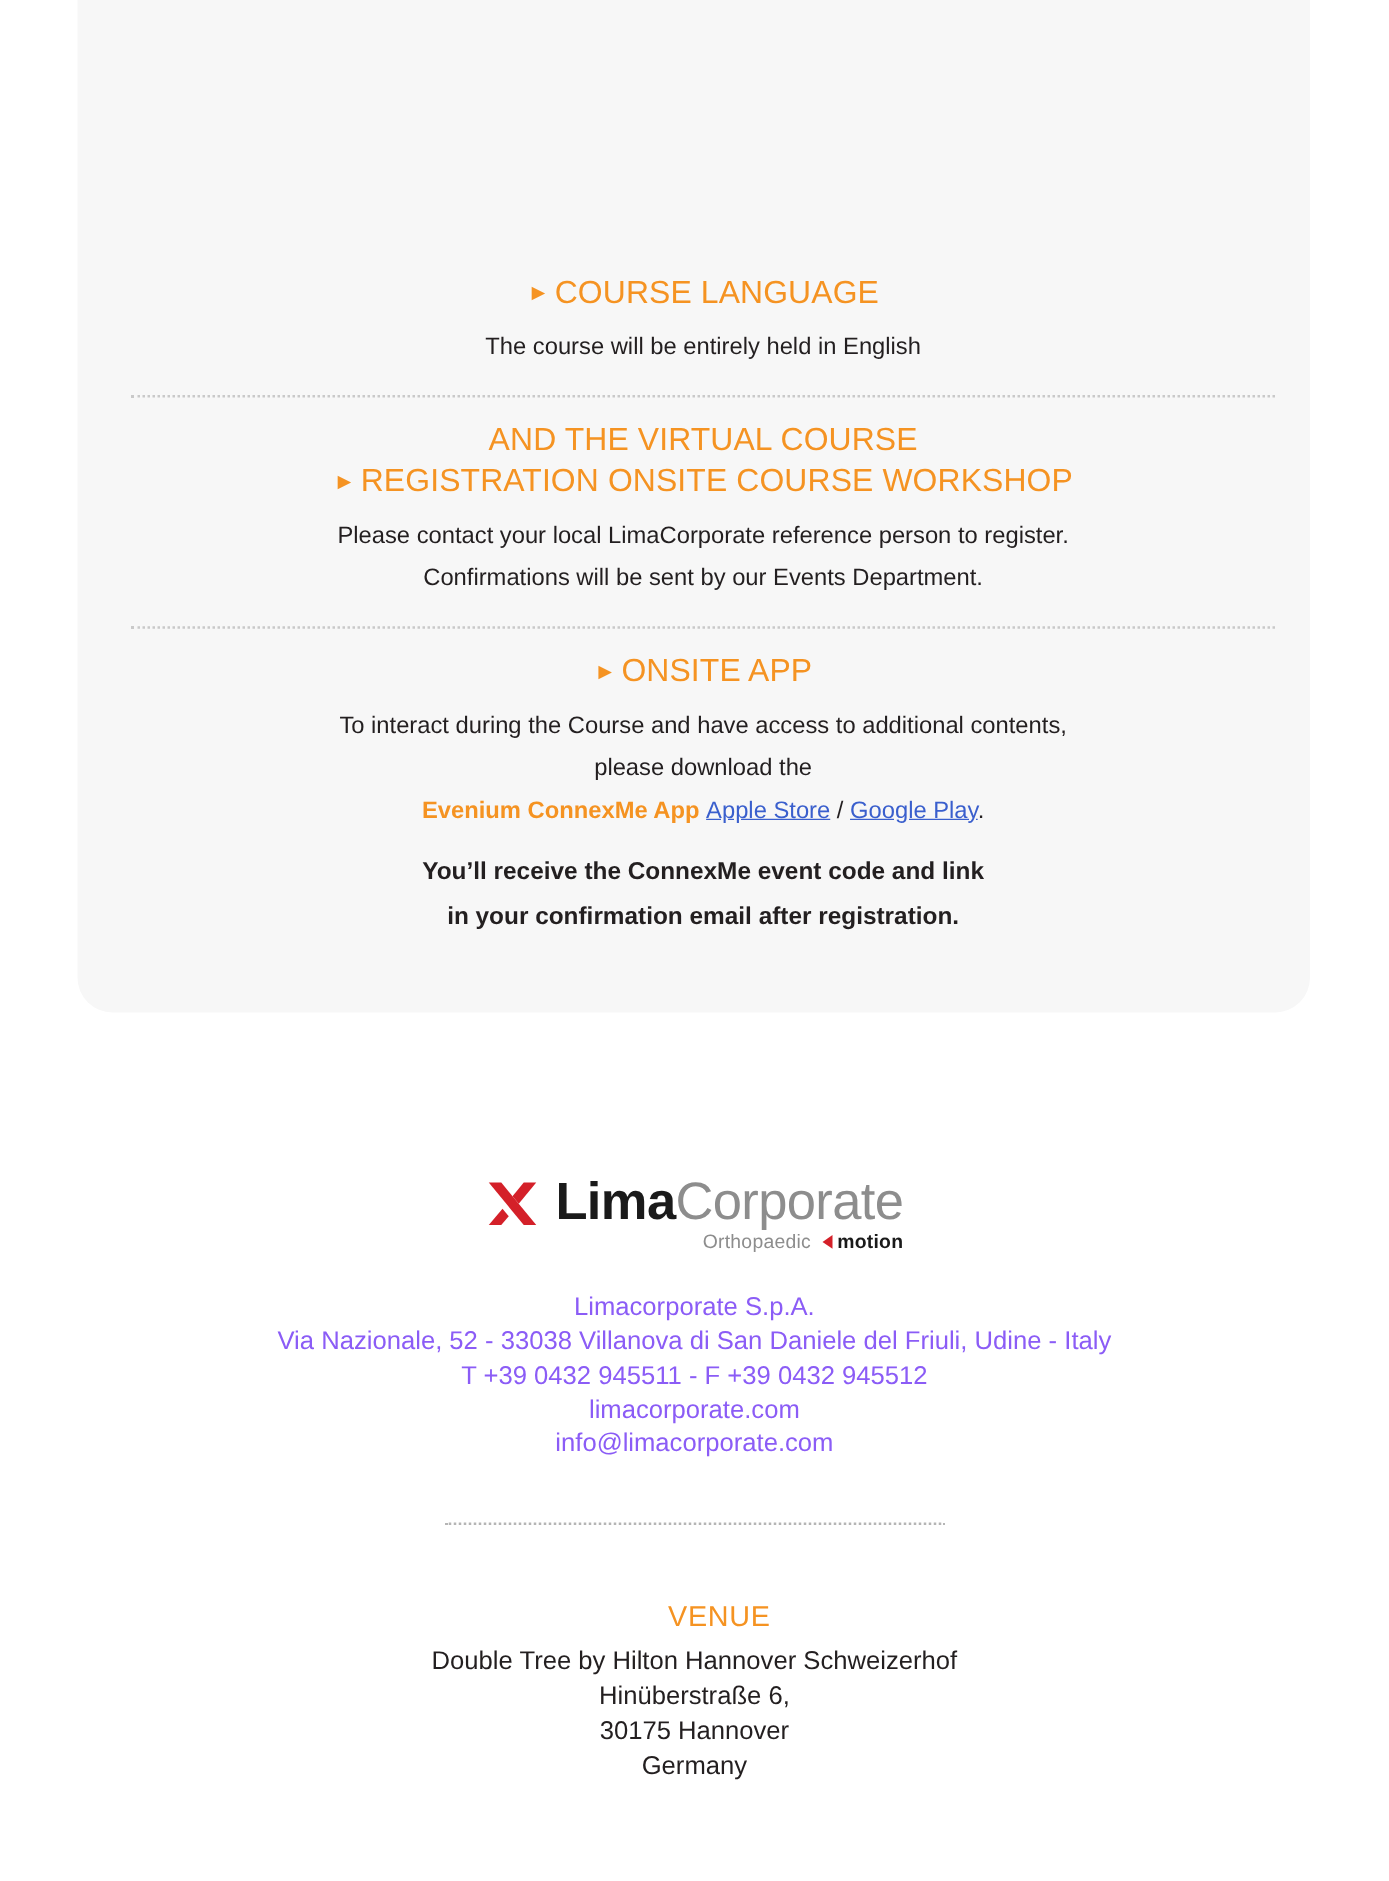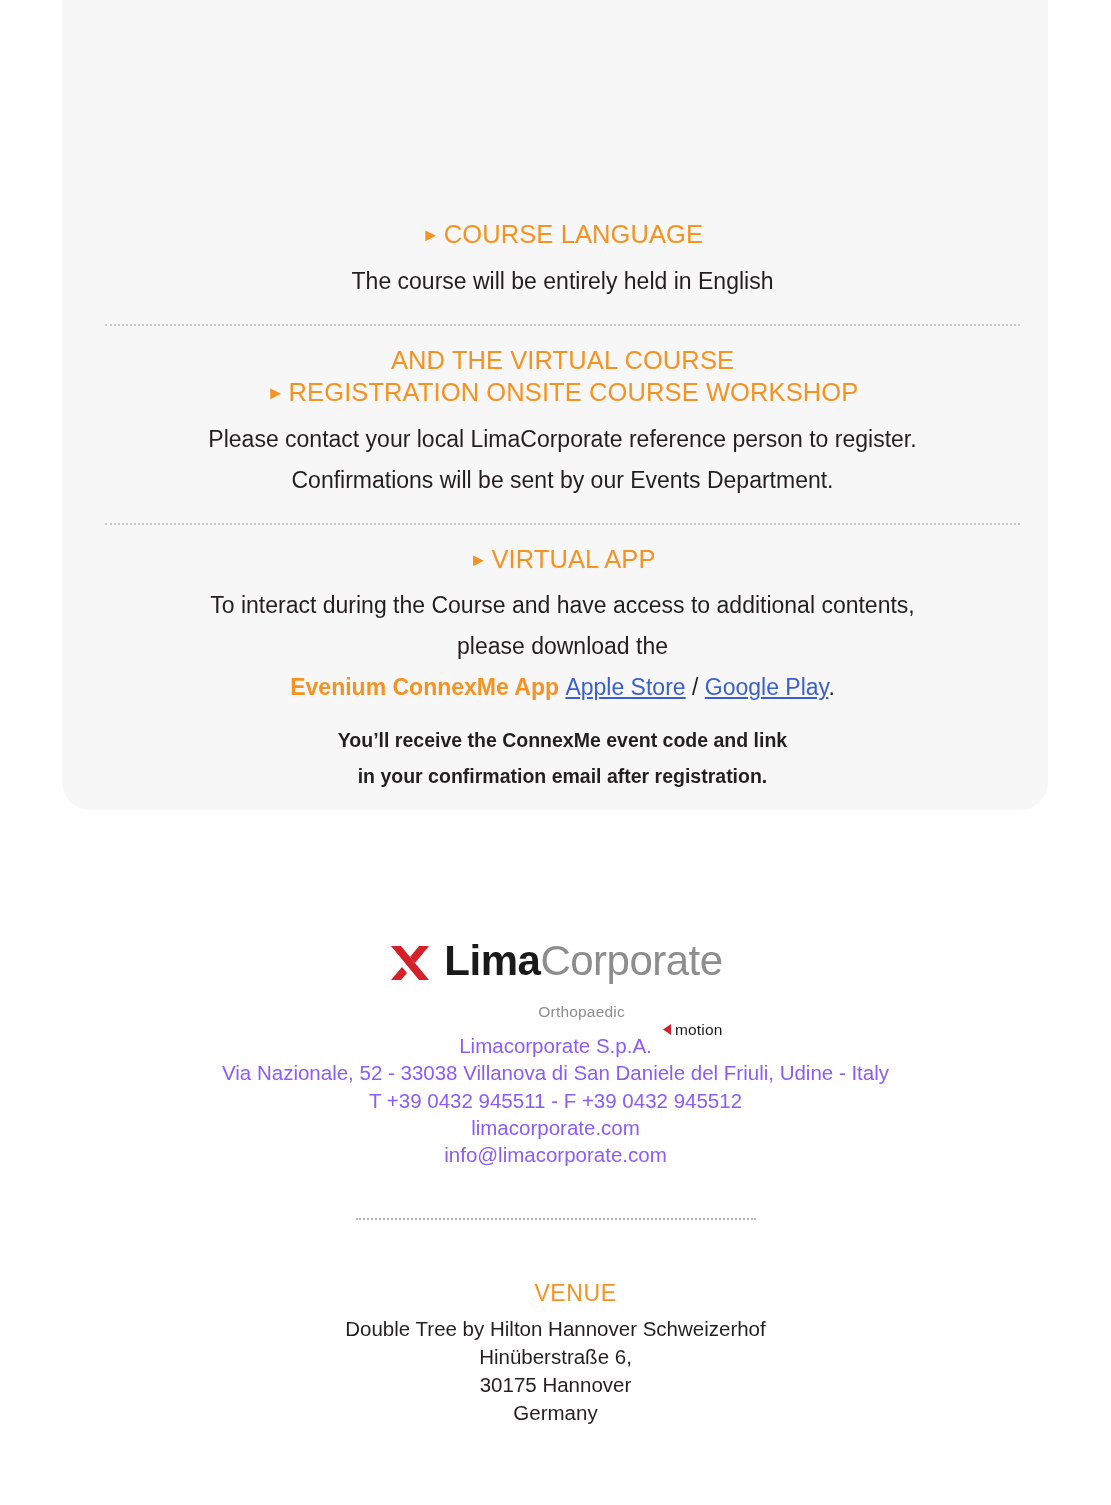--- a/index.html
+++ b/index.html
@@ -55,21 +55,21 @@
   }
 
   .sec-title .tri {
     font-size: 18px;
     position: relative;
     top: -2px;
     margin-right: 4px;
   }
 
   .sec-body {
-    font-size: 23px;
+    font-size: 19px;
     line-height: 1.78;
     margin: 10px 0 0 0;
     color: #231f20;
   }
 
   .divider {
     border: none;
     border-top: 2px dotted #c9c9c9;
     margin: 22px 0 18px 0;
     height: 0;
@@ -129,29 +129,27 @@
   .logo-lima { color: #1a1a1a; }
   .logo-corp { color: #8d8d8d; font-weight: normal; }
   .logo-sub {
     font-size: 15.5px;
     color: #8d8d8d;
     margin-top: 4px;
     letter-spacing: 0.2px;
     display: flex;
     align-items: center;
     justify-content: flex-end;
-    gap: 29px;
   }
   .logo-sub .motion {
     color: #1a1a1a;
-    font-weight: normal;
+    font-weight: bold;
     margin-left: 6px;
     display: inline-flex;
     align-items: center;
-    margin-top: 36px;
   }
   .motion-mark {
     width: 13px;
     height: 13px;
     margin-right: 2px;
   }
 
   
   .address {
     position: absolute;
@@ -222,21 +220,21 @@
         <p class="sec-body">
           <span>Please contact your local LimaCorporate reference person to register.</span><br>
           <span>Confirmations will be sent by our Events Department.</span>
         </p>
       </div>
 
       <hr class="divider">
 
       <div class="section">
         <h2 class="sec-title">
-          <span class="tri">►</span><span>VIRTUAL APP</span>
+          <span class="tri">►</span><span>ONSITE APP</span>
         </h2>
         <p class="sec-body">
           <span>To interact during the Course and have access to additional contents,</span><br>
           <span>please download the</span><br>
           <span class="orange-bold">Evenium ConnexMe App</span><span>&nbsp;</span><a class="link" href="#">Apple Store</a><span> / </span><a class="link" href="#">Google Play</a><span>.</span>
         </p>
         <p class="bold-line">
           <span>You’ll receive the ConnexMe event code and link</span><br>
           <span>in your confirmation email after registration.</span>
         </p>

